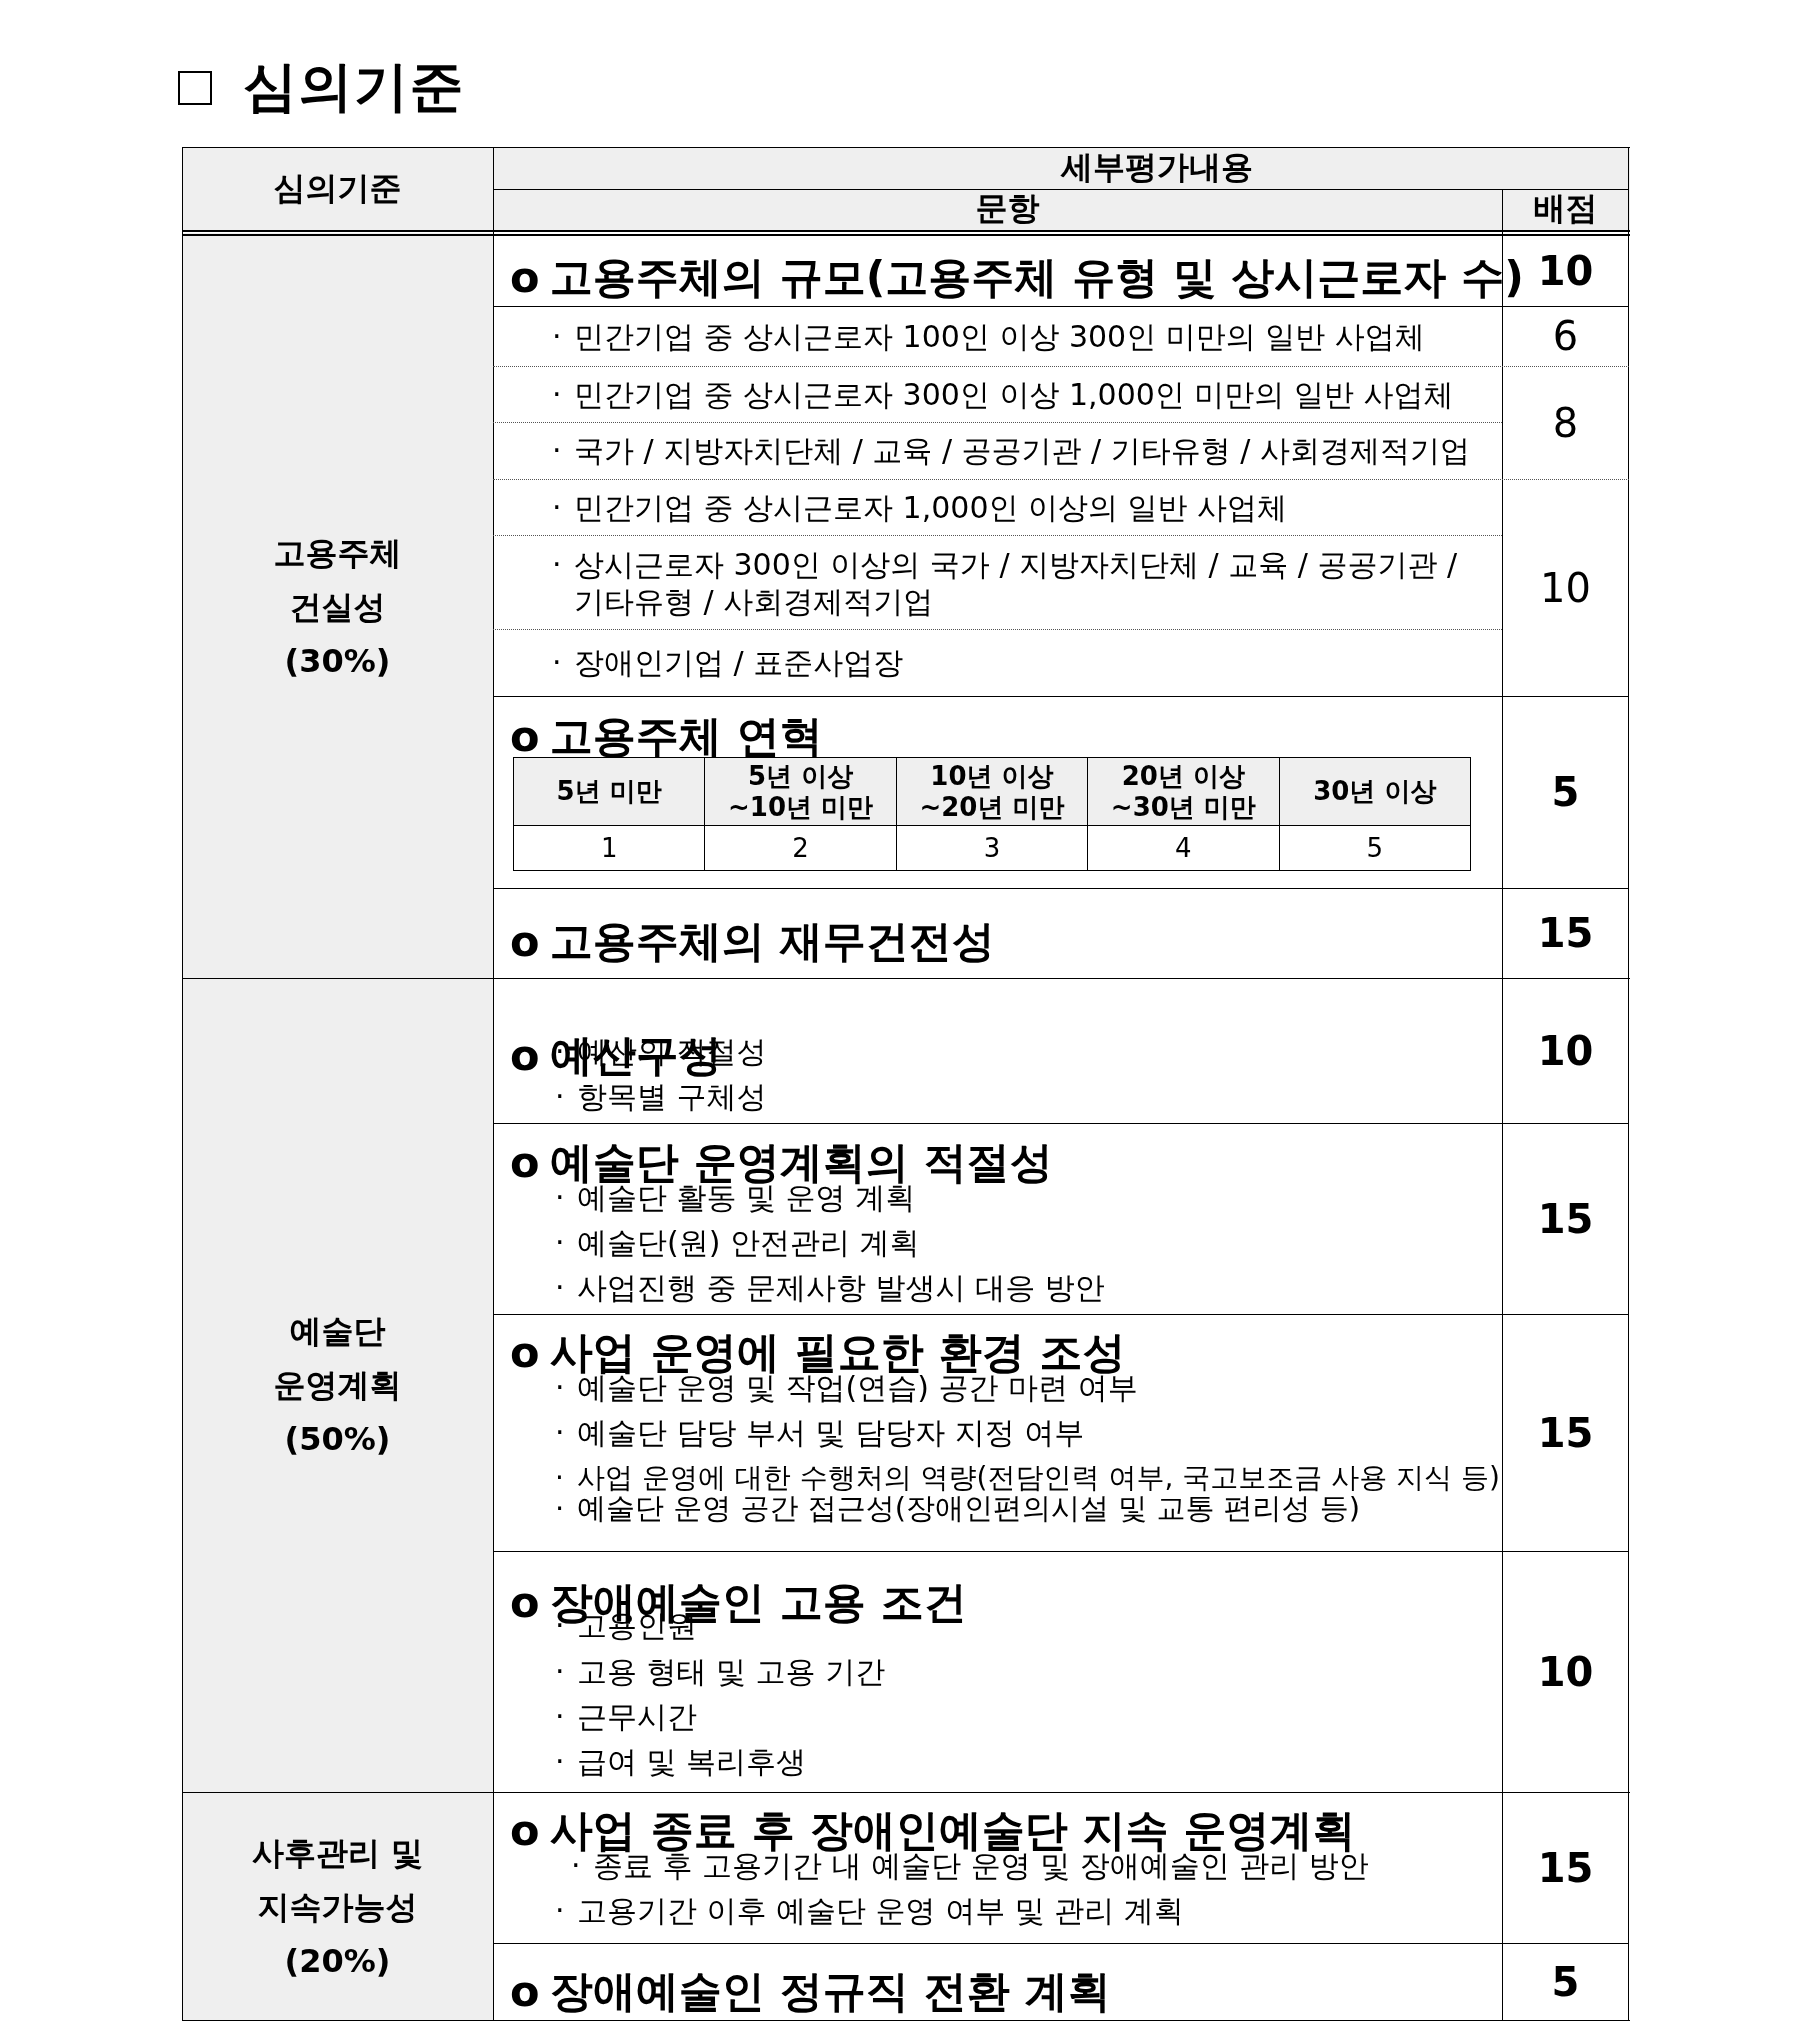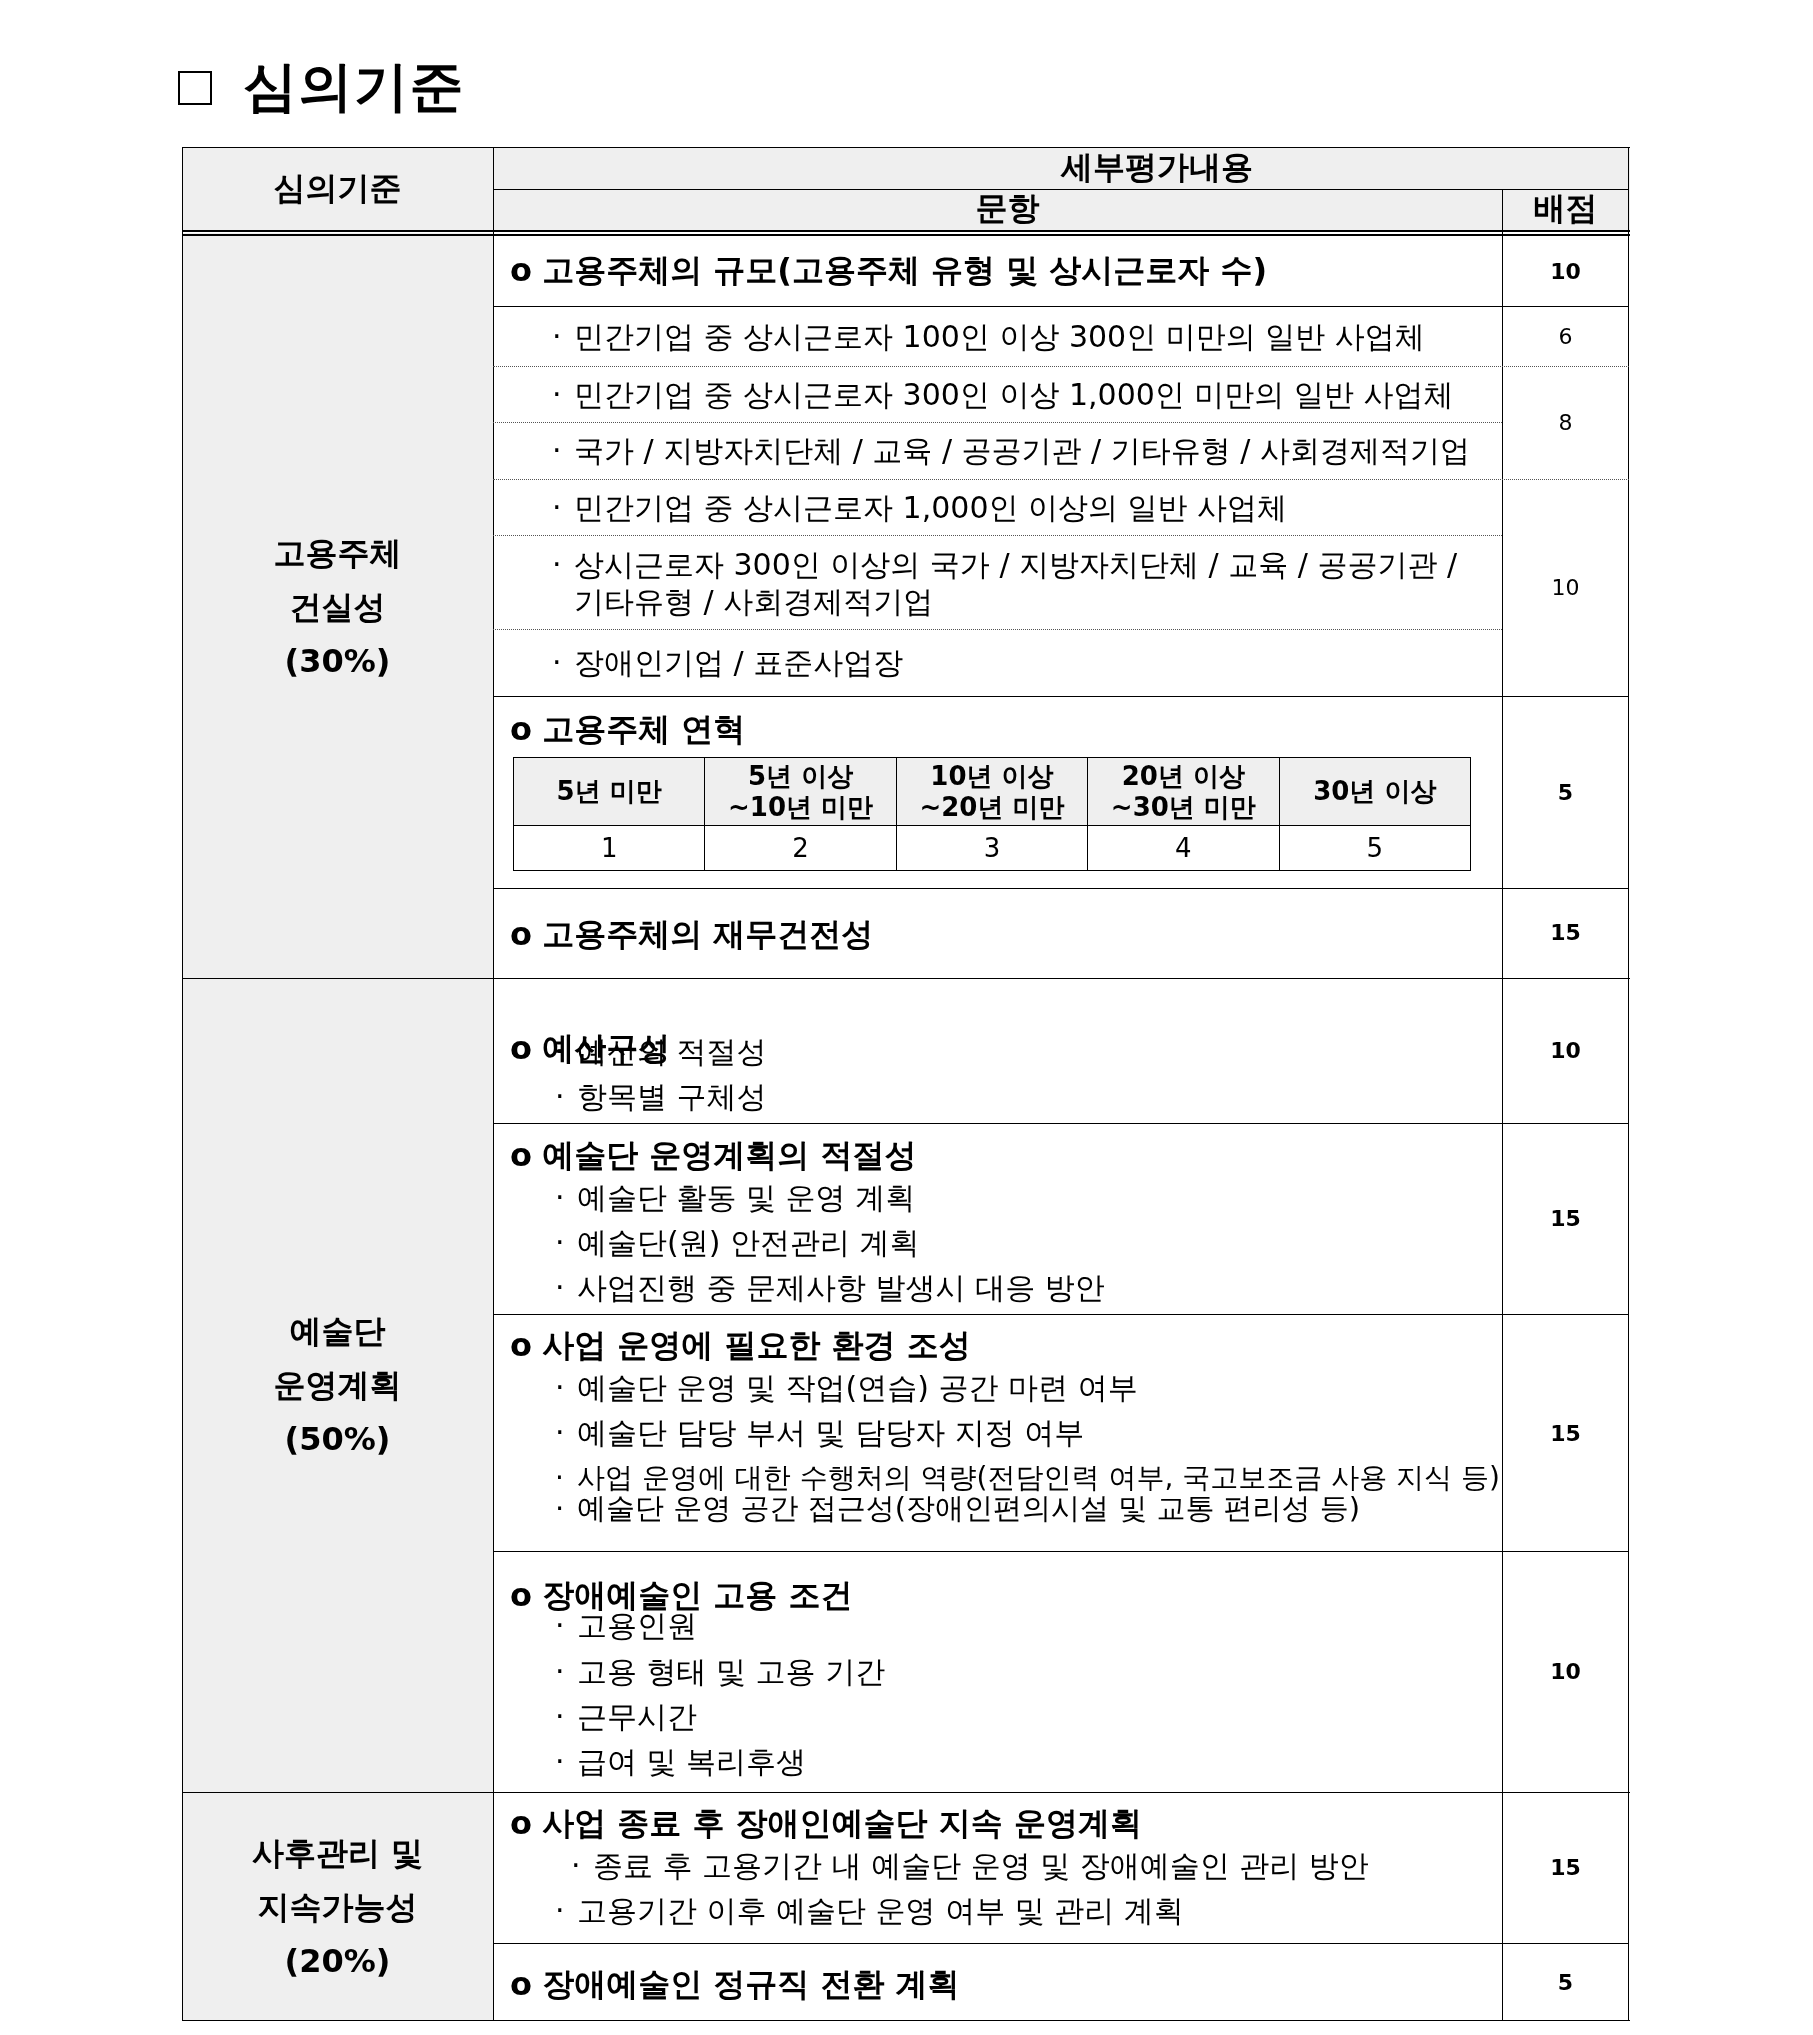--- a/index.html
+++ b/index.html
@@ -11,23 +11,23 @@
 
   .tbl { position:absolute; left:182px; top:147px; width:1448px; height:1874px; }
   .cell { position:absolute; box-sizing:border-box; }
   .hline { position:absolute; height:0; border-top:1.5px solid #000; }
   .hdot { position:absolute; height:0; border-top:1.5px dotted #555; }
   .vline { position:absolute; width:0; border-left:1.5px solid #000; }
   .gray { background:#efefef; }
 
   .hdr-text { font-size:32px; font-weight:bold; display:flex; align-items:center; justify-content:center; }
   .cat-text { font-size:32px; font-weight:bold; display:flex; flex-direction:column; align-items:center; justify-content:center; line-height:54px; text-align:center; }
-  .score { font-size:22px; font-weight:bold; display:flex; align-items:center; justify-content:center; }
+  .score { font-size:40px; font-weight:bold; display:flex; align-items:center; justify-content:center; }
   .score.reg { font-weight:normal; }
-  .heading { position:absolute; left:328px; font-size:32px; font-weight:bold; white-space:nowrap; }
+  .heading { position:absolute; left:328px; font-size:43px; font-weight:bold; white-space:nowrap; }
   .heading .o { display:inline-block; margin-right:10.2px; }
   .item { position:absolute; font-size:30px; white-space:nowrap; }
   .item .dot { display:inline-block; width:22px; }
   .sub { left:370px; }
   .sub2 { left:373px; }
 
   .inner { position:absolute; left:331px; top:610px; width:958px; }
   .inner table { border-collapse:collapse; width:958px; table-layout:fixed; }
   .inner th, .inner td { border:1.5px solid #000; text-align:center; box-sizing:border-box; padding:0; }
   .inner th { background:#efefef; font-size:26px; font-weight:bold; height:68px; line-height:31px; }

